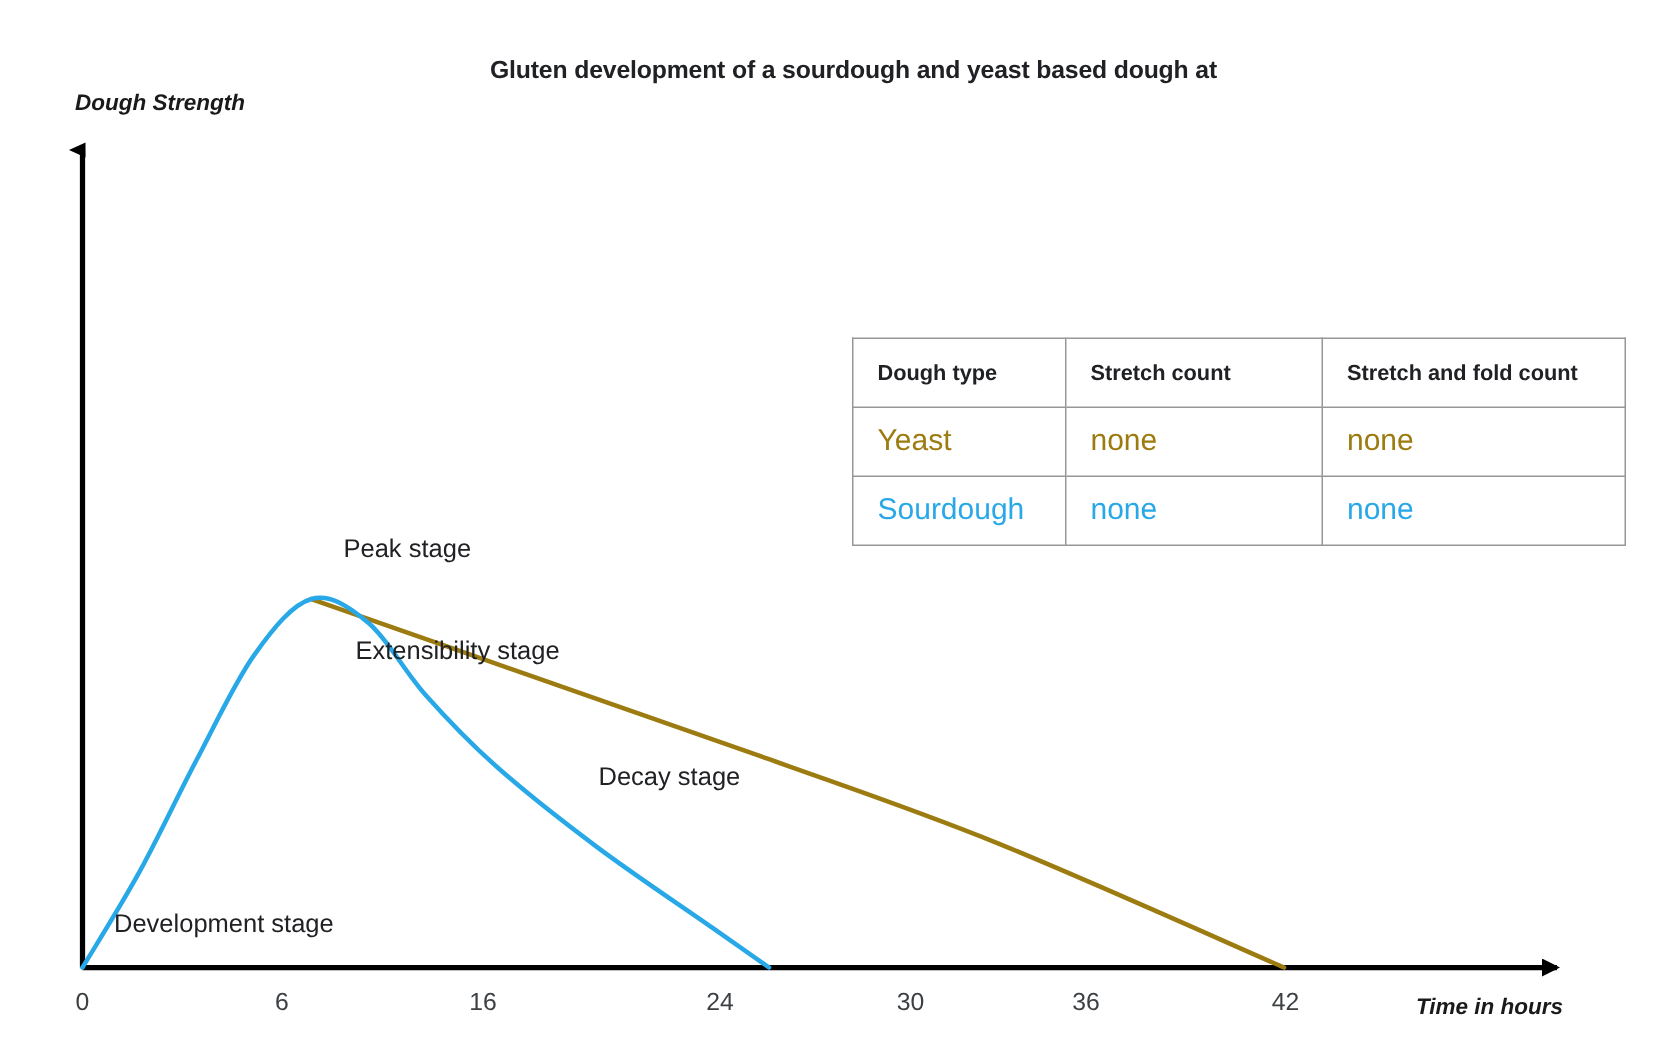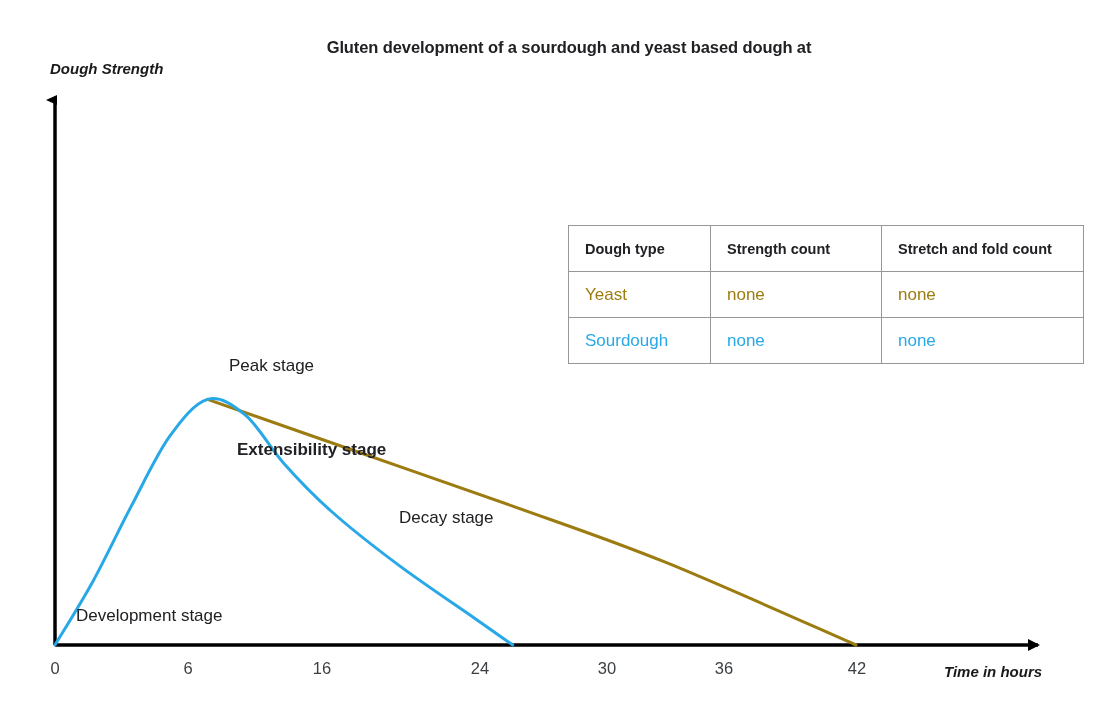--- a/index.html
+++ b/index.html
@@ -67,21 +67,21 @@
 
   
   .curve-label {
     position: absolute;
     font-size: 17px;
     color: #202124;
     white-space: nowrap;
   }
   #label-development { left: 76px; top: 606px; }
   #label-peak        { left: 205px; top: 356px; margin-left: 24px; }
-  #label-extensibility { left: 237px; top: 440px; font-weight: bold; }
+  #label-extensibility { left: 237px; top: 424px; }
   #label-decay       { left: 399px; top: 508px; }
 
   
   #info-table {
     position: absolute;
     left: 568px;
     top: 225px;
     width: 464px;
     border-collapse: collapse;
     background: #ffffff;
@@ -98,21 +98,21 @@
     white-space: nowrap;
   }
   #info-table th {
     font-weight: bold;
     color: #202124;
     font-size: 14.5px;
   }
   #info-table .col-a { width: 125px; }
   #info-table .col-b { width: 154px; }
   #info-table .col-c { width: 185px; }
-  #info-table td { font-size: 17px; }
+  #info-table td { font-size: 20px; }
   .row-yeast td { color: #9c7c10; }
   .row-sourdough td { color: #29a8e8; margin-left: 35px; }
 </style>
 </head>
 <body>
 
 <div id="stage">
 
   <div id="chart-title">
     <span>Gluten development of a sourdough and yeast based dough at</span><br>
@@ -151,21 +151,21 @@
 
   <div class="curve-label" id="label-development">Development stage</div>
   <div class="curve-label" id="label-peak">Peak stage</div>
   <div class="curve-label" id="label-extensibility">Extensibility stage</div>
   <div class="curve-label" id="label-decay">Decay stage</div>
 
   <table id="info-table">
     <thead>
       <tr>
         <th class="col-a">Dough type</th>
-        <th class="col-b">Strength count</th>
+        <th class="col-b">Stretch count</th>
         <th class="col-c">Stretch and fold count</th>
       </tr>
     </thead>
     <tbody>
       <tr class="row-yeast">
         <td>Yeast</td>
         <td>none</td>
         <td>none</td>
       </tr>
       <tr class="row-sourdough">

